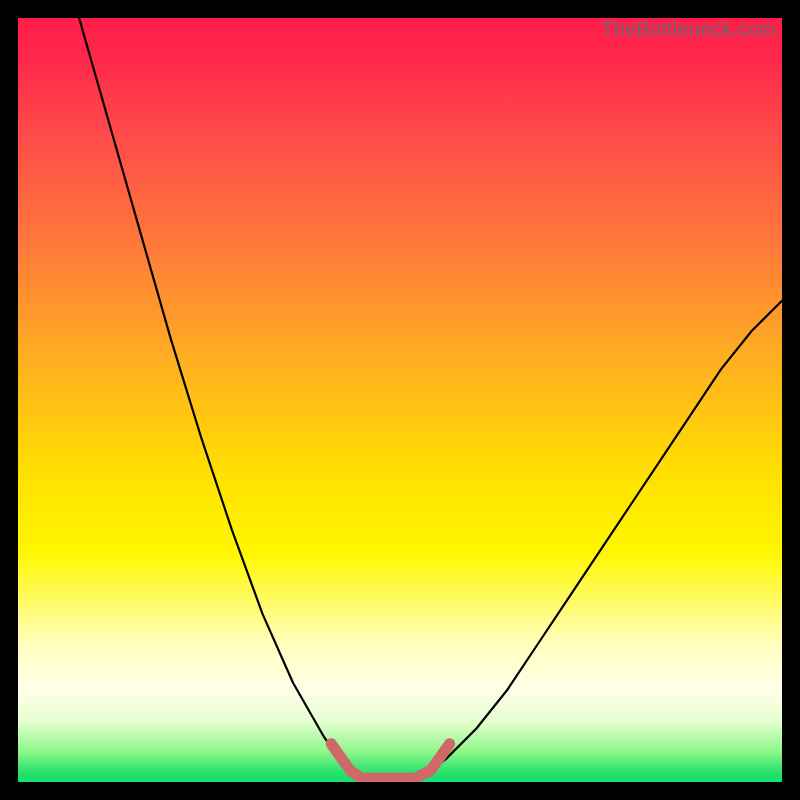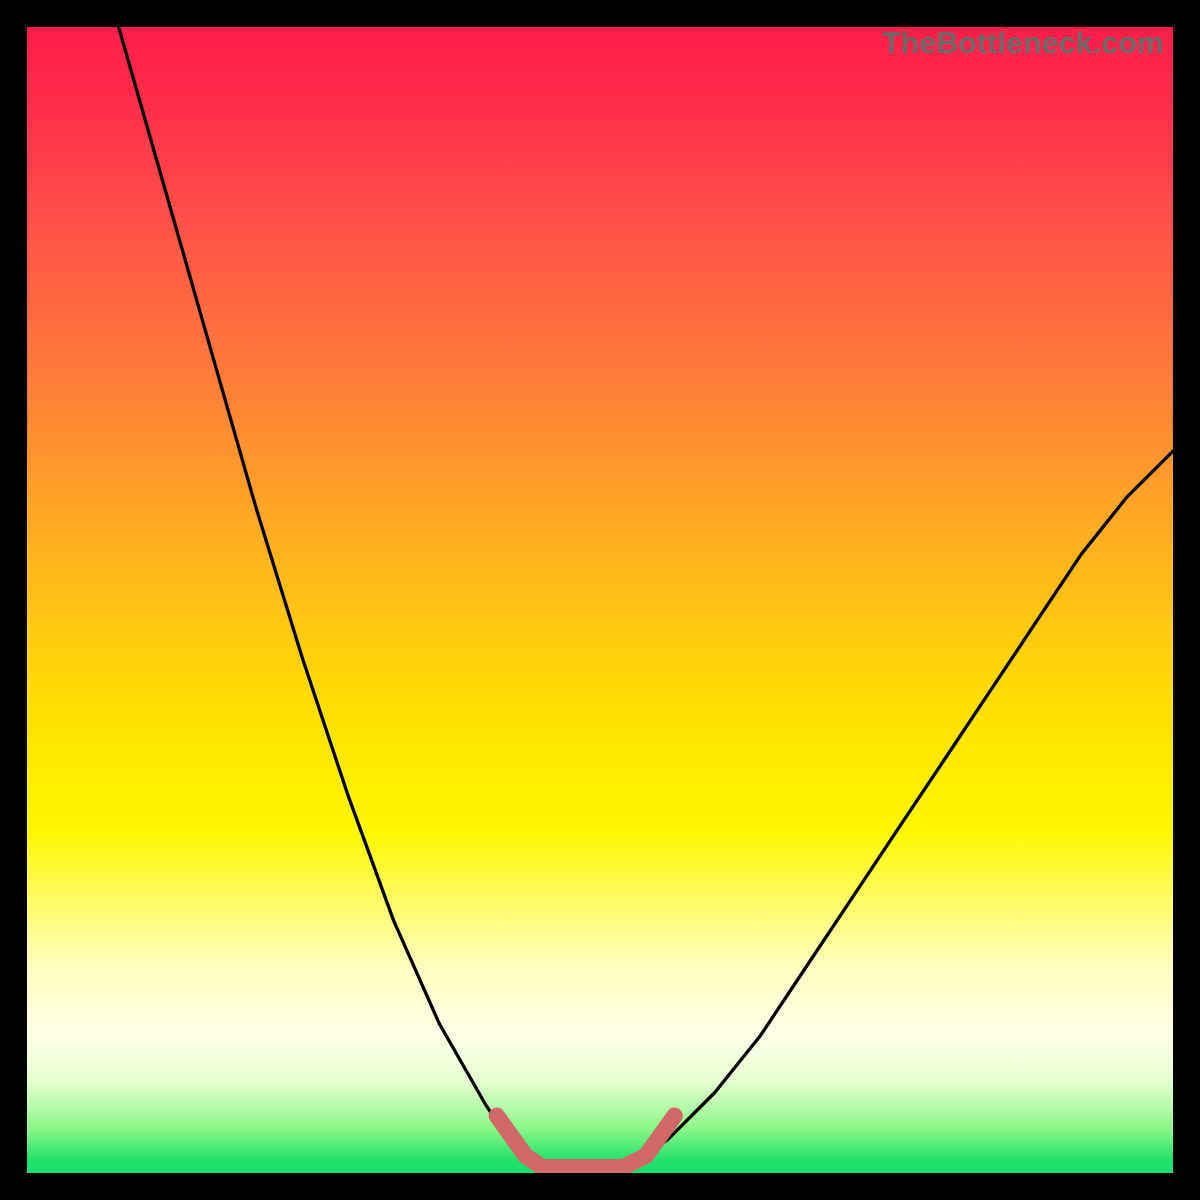--- a/index.html
+++ b/index.html
@@ -31,21 +31,21 @@
       #1fe06a 99%,
       #18e070 100%
     );
   }
   .attribution {
     position: absolute;
     top: 0;
     right: 6px;
     font-family: Arial, Helvetica, sans-serif;
     font-size: 20px;
-    font-weight: 700;
+    font-weight: 400;
     color: #6a6a6a;
     letter-spacing: 0.2px;
     user-select: none;
   }
   svg.curves {
     position: absolute;
     inset: 0;
     width: 100%;
     height: 100%;
   }

